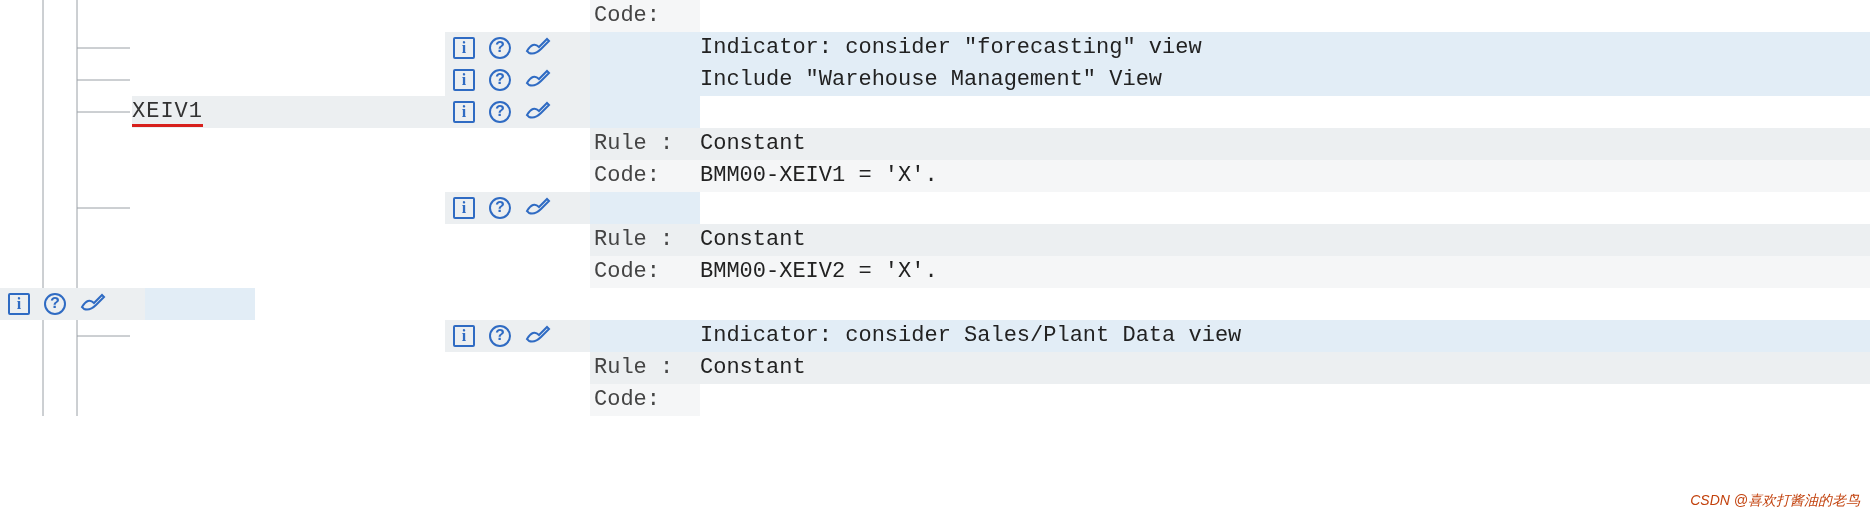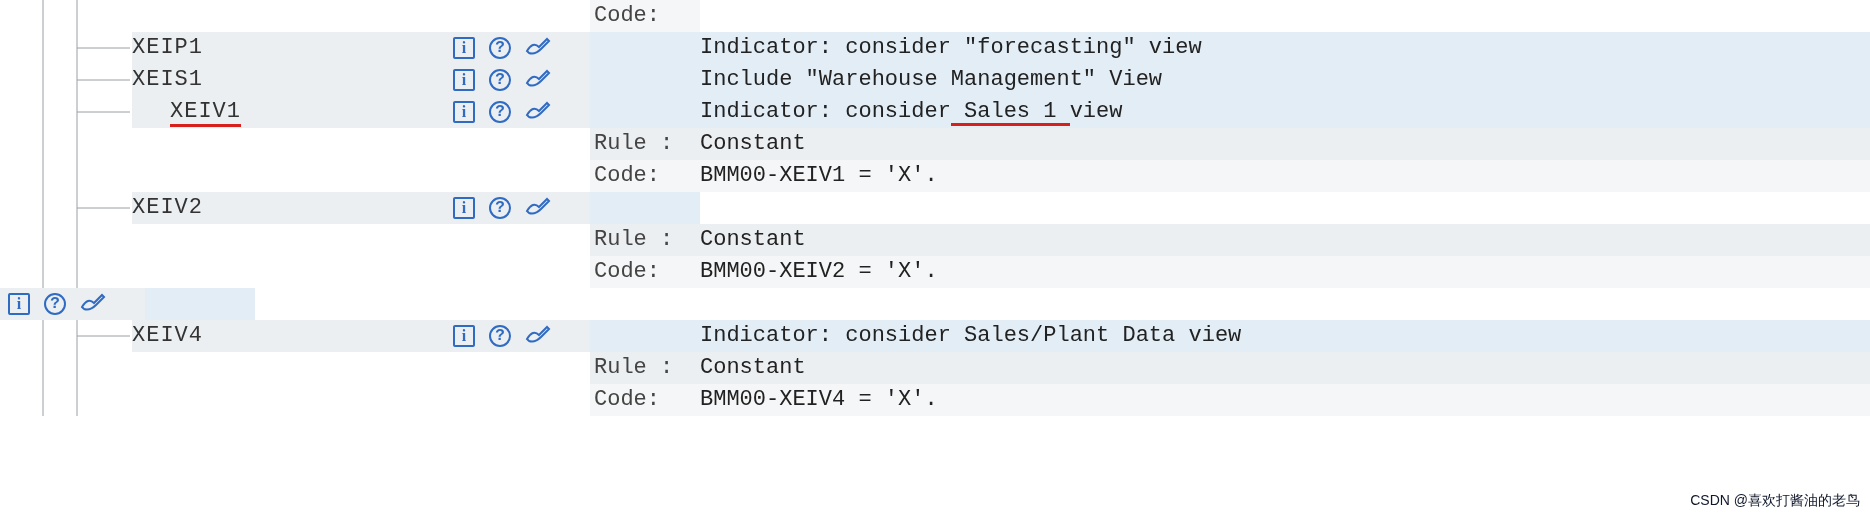--- a/index.html
+++ b/index.html
@@ -36,21 +36,20 @@
     letter-spacing: 1px;
   }
   .tree-label.nodebg {
     background: #eceff1;
     padding-right: 8px;
     width: 313px;
   }
   .underline-red {
     border-bottom: 3px solid #d7201c;
     padding-bottom: 0px;
-    margin-left: 38px;
   }
   .icons-col {
     width: 145px;
     flex: 0 0 145px;
     display: flex;
     align-items: center;
     gap: 14px;
     padding-left: 8px;
   }
   .icon-box {
@@ -84,23 +83,24 @@
     padding-left: 0px;
     white-space: pre;
   }
   .bg-blue { background: #e2edf6; }
   .bg-gray1 { background: #f5f6f7; }
   .bg-gray2 { background: #eceff1; }
   .watermark {
     position: fixed;
     right: 10px;
     bottom: 6px;
-    color: #0f172a;
+    color: #c2410c;
     font-family: sans-serif;
     font-size: 14px;
+    font-style: italic;
   }
   .mid-underline {
     position: relative;
   }
   .mid-underline::after {
     content: "";
     position: absolute;
     left: 0; right: 0; bottom: -2px;
     height: 3px;
     background: #d7201c;
@@ -120,21 +120,20 @@
   <div class="label-col bg-gray1">Code:</div>
 </div>
 
 <div class="row">
   <div class="tree-col">
     <svg class="tree-lines">
       <line x1="43" y1="0" x2="43" y2="32" stroke="#9aa0a6" stroke-width="1"></line>
       <line x1="77" y1="0" x2="77" y2="32" stroke="#9aa0a6" stroke-width="1"></line>
       <line x1="77" y1="16" x2="130" y2="16" stroke="#9aa0a6" stroke-width="1"></line>
     </svg>
-    <span class="tree-label nodebg">XEIP1</span>
   </div>
   <div class="icons-col bg-gray2">
     <span class="icon-box">i</span>
     <span class="icon-circle">?</span>
     <span class="icon-pen">
       <svg width="26" height="22" viewBox="0 0 26 22">
           <path d="M2 14 Q8 4 14 10 L22 2 L24 4 L16 12 Q10 18 4 16 Z" fill="none" stroke="#2f6bc3" stroke-width="2"></path>
         </svg>
     </span>
   </div>
@@ -142,21 +141,20 @@
   <div class="desc-col bg-blue">Indicator: consider "forecasting" view</div>
 </div>
 
 <div class="row">
   <div class="tree-col">
     <svg class="tree-lines">
       <line x1="43" y1="0" x2="43" y2="32" stroke="#9aa0a6" stroke-width="1"></line>
       <line x1="77" y1="0" x2="77" y2="32" stroke="#9aa0a6" stroke-width="1"></line>
       <line x1="77" y1="16" x2="130" y2="16" stroke="#9aa0a6" stroke-width="1"></line>
     </svg>
-    <span class="tree-label nodebg">XEIS1</span>
   </div>
   <div class="icons-col bg-gray2">
     <span class="icon-box">i</span>
     <span class="icon-circle">?</span>
     <span class="icon-pen">
       <svg width="26" height="22" viewBox="0 0 26 22">
           <path d="M2 14 Q8 4 14 10 L22 2 L24 4 L16 12 Q10 18 4 16 Z" fill="none" stroke="#2f6bc3" stroke-width="2"></path>
         </svg>
     </span>
   </div>
@@ -176,21 +174,20 @@
   <div class="icons-col bg-gray2">
     <span class="icon-box">i</span>
     <span class="icon-circle">?</span>
     <span class="icon-pen">
       <svg width="26" height="22" viewBox="0 0 26 22">
           <path d="M2 14 Q8 4 14 10 L22 2 L24 4 L16 12 Q10 18 4 16 Z" fill="none" stroke="#2f6bc3" stroke-width="2"></path>
         </svg>
     </span>
   </div>
   <div class="label-col bg-blue"></div>
-  <div class="desc-col bg-blue"><span>Indicator: consider</span><span class="mid-underline"> Sales 1 </span><span>view</span></div>
 </div>
 
 <div class="row">
   <div class="tree-col">
     <svg class="tree-lines">
       <line x1="43" y1="0" x2="43" y2="32" stroke="#9aa0a6" stroke-width="1"></line>
       <line x1="77" y1="0" x2="77" y2="32" stroke="#9aa0a6" stroke-width="1"></line>
     </svg>
   </div>
   <div class="icons-col"></div>
@@ -210,21 +207,20 @@
   <div class="desc-col bg-gray1">BMM00-XEIV1 = 'X'.</div>
 </div>
 
 <div class="row">
   <div class="tree-col">
     <svg class="tree-lines">
       <line x1="43" y1="0" x2="43" y2="32" stroke="#9aa0a6" stroke-width="1"></line>
       <line x1="77" y1="0" x2="77" y2="32" stroke="#9aa0a6" stroke-width="1"></line>
       <line x1="77" y1="16" x2="130" y2="16" stroke="#9aa0a6" stroke-width="1"></line>
     </svg>
-    <span class="tree-label nodebg">XEIV2</span>
   </div>
   <div class="icons-col bg-gray2">
     <span class="icon-box">i</span>
     <span class="icon-circle">?</span>
     <span class="icon-pen">
       <svg width="26" height="22" viewBox="0 0 26 22">
           <path d="M2 14 Q8 4 14 10 L22 2 L24 4 L16 12 Q10 18 4 16 Z" fill="none" stroke="#2f6bc3" stroke-width="2"></path>
         </svg>
     </span>
   </div>
@@ -268,21 +264,20 @@
   <div class="label-col bg-blue"></div>
 </div>
 
 <div class="row">
   <div class="tree-col">
     <svg class="tree-lines">
       <line x1="43" y1="0" x2="43" y2="32" stroke="#9aa0a6" stroke-width="1"></line>
       <line x1="77" y1="0" x2="77" y2="32" stroke="#9aa0a6" stroke-width="1"></line>
       <line x1="77" y1="16" x2="130" y2="16" stroke="#9aa0a6" stroke-width="1"></line>
     </svg>
-    <span class="tree-label nodebg">XEIV4</span>
   </div>
   <div class="icons-col bg-gray2">
     <span class="icon-box">i</span>
     <span class="icon-circle">?</span>
     <span class="icon-pen">
       <svg width="26" height="22" viewBox="0 0 26 22">
           <path d="M2 14 Q8 4 14 10 L22 2 L24 4 L16 12 Q10 18 4 16 Z" fill="none" stroke="#2f6bc3" stroke-width="2"></path>
         </svg>
     </span>
   </div>
@@ -304,16 +299,15 @@
 
 <div class="row">
   <div class="tree-col">
     <svg class="tree-lines">
       <line x1="43" y1="0" x2="43" y2="32" stroke="#9aa0a6" stroke-width="1"></line>
       <line x1="77" y1="0" x2="77" y2="32" stroke="#9aa0a6" stroke-width="1"></line>
     </svg>
   </div>
   <div class="icons-col"></div>
   <div class="label-col bg-gray1">Code:</div>
-  <div class="desc-col bg-gray1">BMM00-XEIV4 = 'X'.</div>
 </div>
 
 <div class="watermark">CSDN @喜欢打酱油的老鸟</div>
 
 </body></html>

